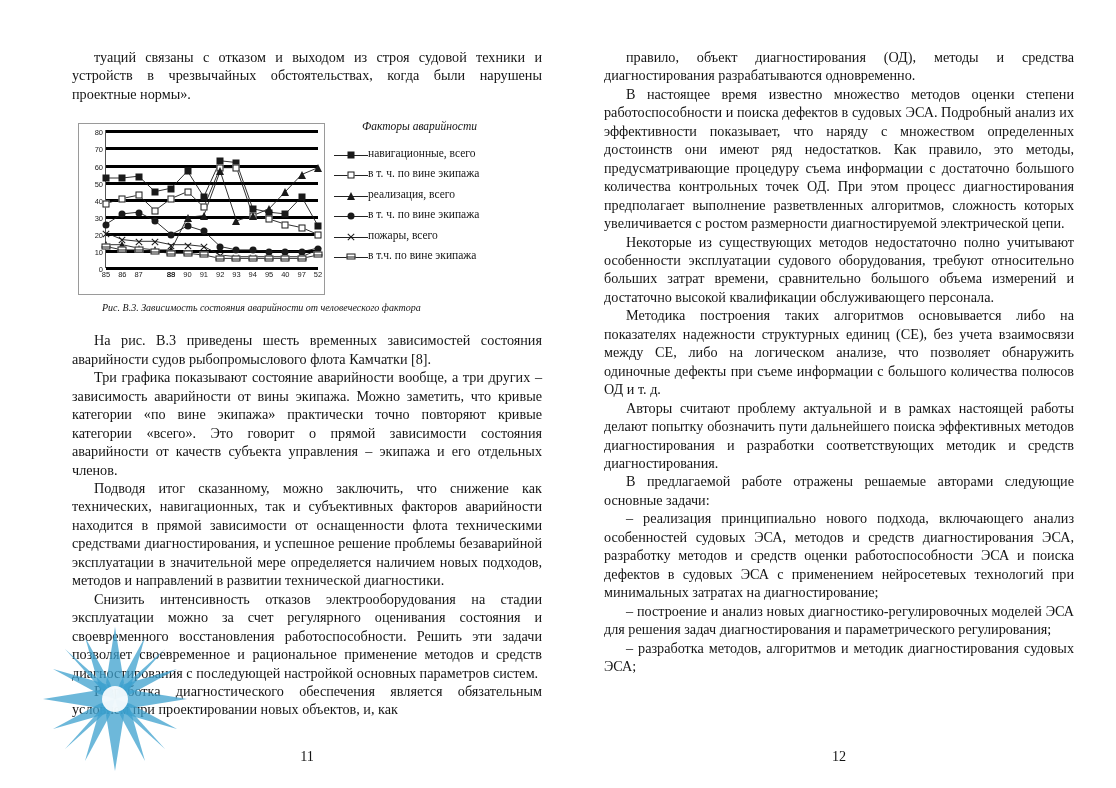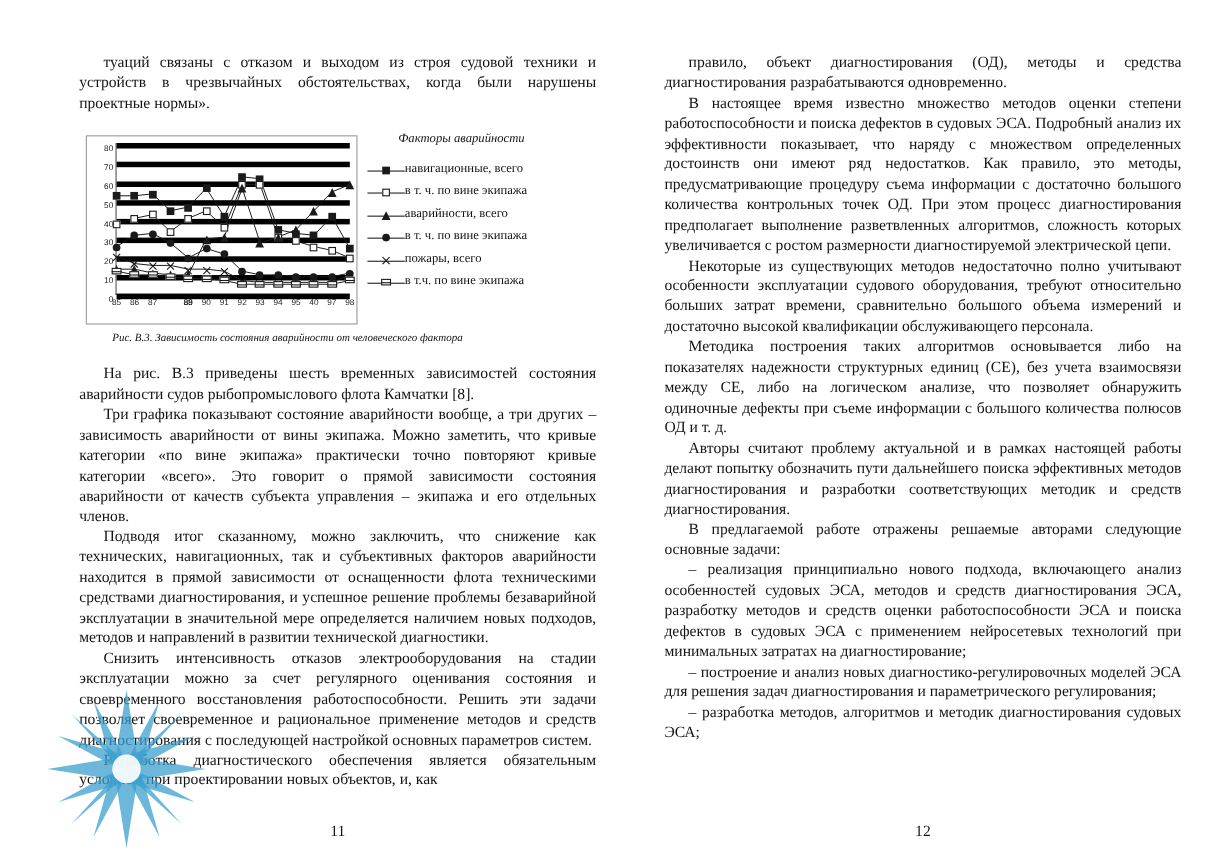--- a/index.html
+++ b/index.html
@@ -69,21 +69,21 @@
     right: 6px;
     bottom: 26px;
     border-left: 1px solid #555;
     border-bottom: 1px solid #555;
     background: #fff;
   }
   .gridline {
     position: absolute;
     left: 0;
     right: 0;
-    border-top: 5px solid #000000;
+    border-top: 3px solid #000000;
     height: 0;
   }
   .ytick {
     position: absolute;
     right: 100%;
     margin-right: 3px;
     transform: translateY(-50%);
     font-size: 7.5px;
     font-family: "Liberation Sans", sans-serif;
     color: #1a1a1a;
@@ -252,21 +252,21 @@
             <span class="xtick" style="left: 48.9231px; margin-left: 16px;">88</span>
             <span class="xtick" style="left: 65.2308px;">89</span>
             <span class="xtick" style="left: 81.5385px;">90</span>
             <span class="xtick" style="left: 97.8462px;">91</span>
             <span class="xtick" style="left: 114.154px;">92</span>
             <span class="xtick" style="left: 130.462px;">93</span>
             <span class="xtick" style="left: 146.769px;">94</span>
             <span class="xtick" style="left: 163.077px;">95</span>
             <span class="xtick" style="left: 179.385px;">40</span>
             <span class="xtick" style="left: 195.692px;">97</span>
-            <span class="xtick" style="left: 212px;">98</span>
+            <span class="xtick" style="left: 212px;">52</span>
             <svg class="series" width="212" height="137">
               <polyline points="0.0,48.0 16.3,48.0 32.6,46.2 48.9,61.6 65.2,58.2 81.5,41.1 97.8,66.8 114.2,30.8 130.5,32.5 146.8,78.8 163.1,82.2 179.4,83.9 195.7,66.8 212.0,95.9" fill="none" stroke="#1a1a1a" stroke-width="0.9"></polyline>
               <polyline points="0.0,73.6 16.3,68.5 32.6,65.1 48.9,80.5 65.2,68.5 81.5,61.6 97.8,77.1 114.2,37.7 130.5,37.7 146.8,85.6 163.1,89.1 179.4,94.2 195.7,97.6 212.0,104.5" fill="none" stroke="#1a1a1a" stroke-width="0.9"></polyline>
               <polyline points="0.0,114.7 16.3,114.7 32.6,118.2 48.9,119.9 65.2,119.9 81.5,87.3 97.8,85.6 114.2,41.1 130.5,90.8 146.8,85.6 163.1,78.8 179.4,61.6 195.7,44.5 212.0,37.7" fill="none" stroke="#1a1a1a" stroke-width="0.9"></polyline>
               <polyline points="0.0,94.2 16.3,83.9 32.6,82.2 48.9,90.8 65.2,104.5 81.5,95.9 97.8,101.0 114.2,116.5 130.5,119.9 146.8,119.9 163.1,121.6 179.4,121.6 195.7,121.6 212.0,118.2" fill="none" stroke="#1a1a1a" stroke-width="0.9"></polyline>
               <polyline points="0.0,102.8 16.3,109.6 32.6,111.3 48.9,111.3 65.2,114.7 81.5,114.7 97.8,116.5 114.2,125.0 130.5,126.7 146.8,126.7 163.1,126.7 179.4,126.7 195.7,126.7 212.0,119.9" fill="none" stroke="#1a1a1a" stroke-width="0.9"></polyline>
               <polyline points="0.0,116.5 16.3,119.9 32.6,119.9 48.9,121.6 65.2,123.3 81.5,123.3 97.8,125.0 114.2,128.4 130.5,128.4 146.8,128.4 163.1,128.4 179.4,128.4 195.7,128.4 212.0,125.0" fill="none" stroke="#1a1a1a" stroke-width="0.9"></polyline>
             </svg>
             <div class="dp m-sq-f" style="left: 0px; top: 47.95px;"></div>
             <div class="dp m-sq-f" style="left: 16.3077px; top: 47.95px;"></div>
@@ -373,21 +373,21 @@
               <span class="lmark m-sq-o"></span>
           </span>
           <span class="legend-label">в т. ч. по вине экипажа</span>
         </div>
 
         <div class="legend-row">
           <span class="legend-sym">
             <span class="lline"></span>
               <span class="lmark m-tri-f"></span>
           </span>
-          <span class="legend-label">аварийности, всего</span>
+          <span class="legend-label">реализация, всего</span>
         </div>
 
         <div class="legend-row">
           <span class="legend-sym">
             <span class="lline"></span>
               <span class="lmark m-ci-f"></span>
           </span>
           <span class="legend-label">в т. ч. по вине экипажа</span>
         </div>
 

